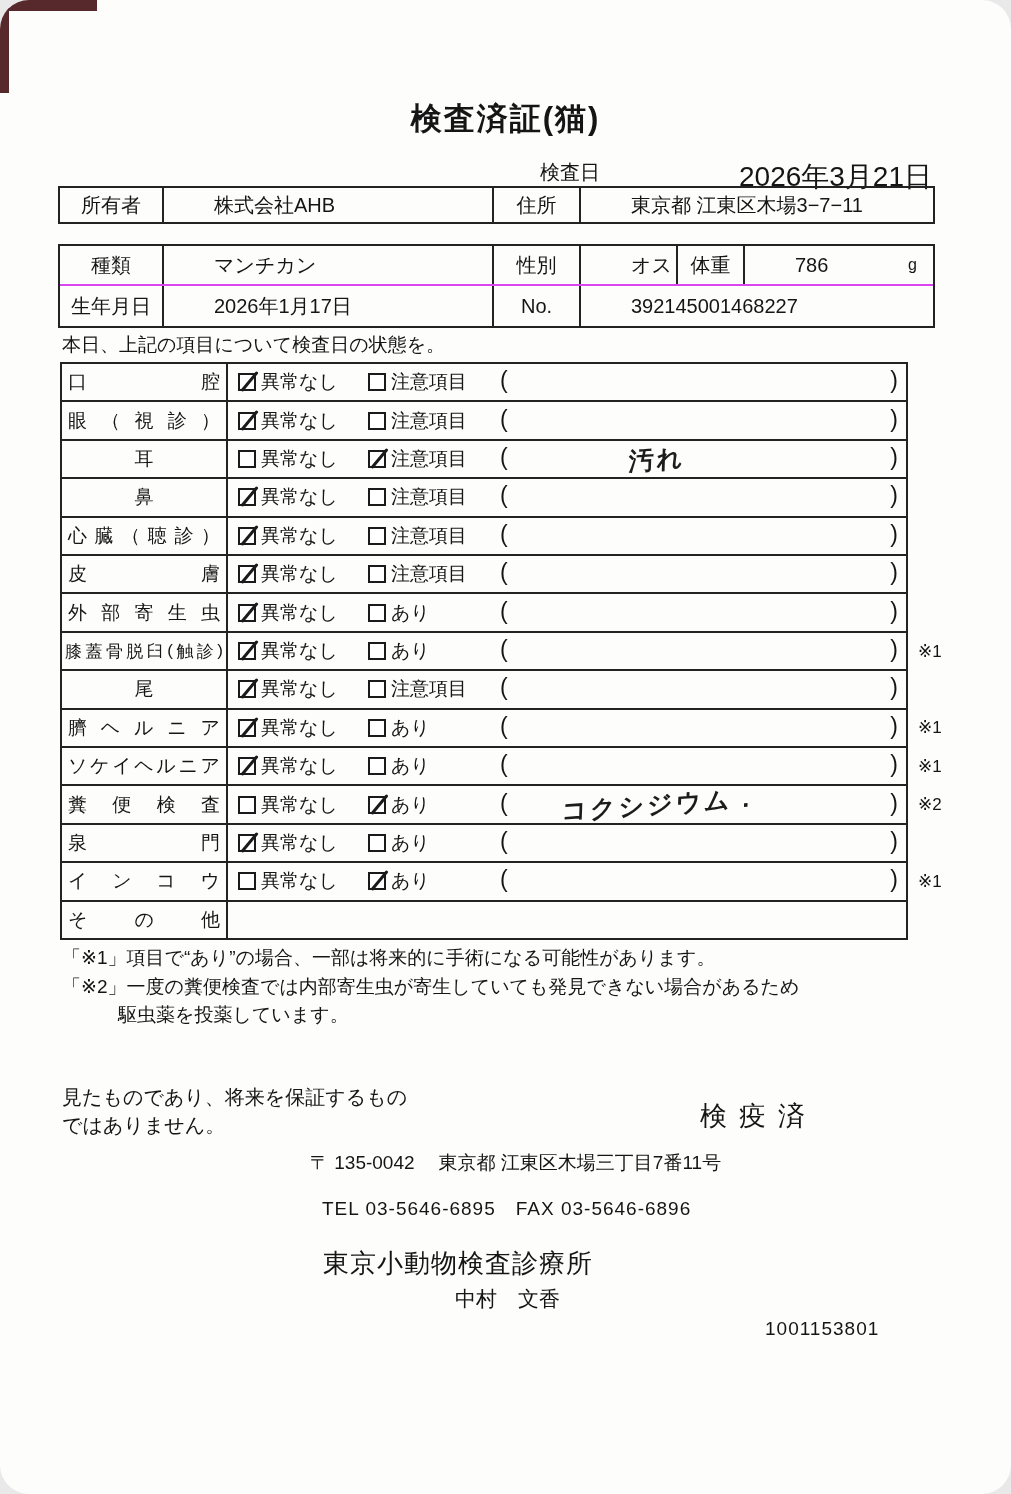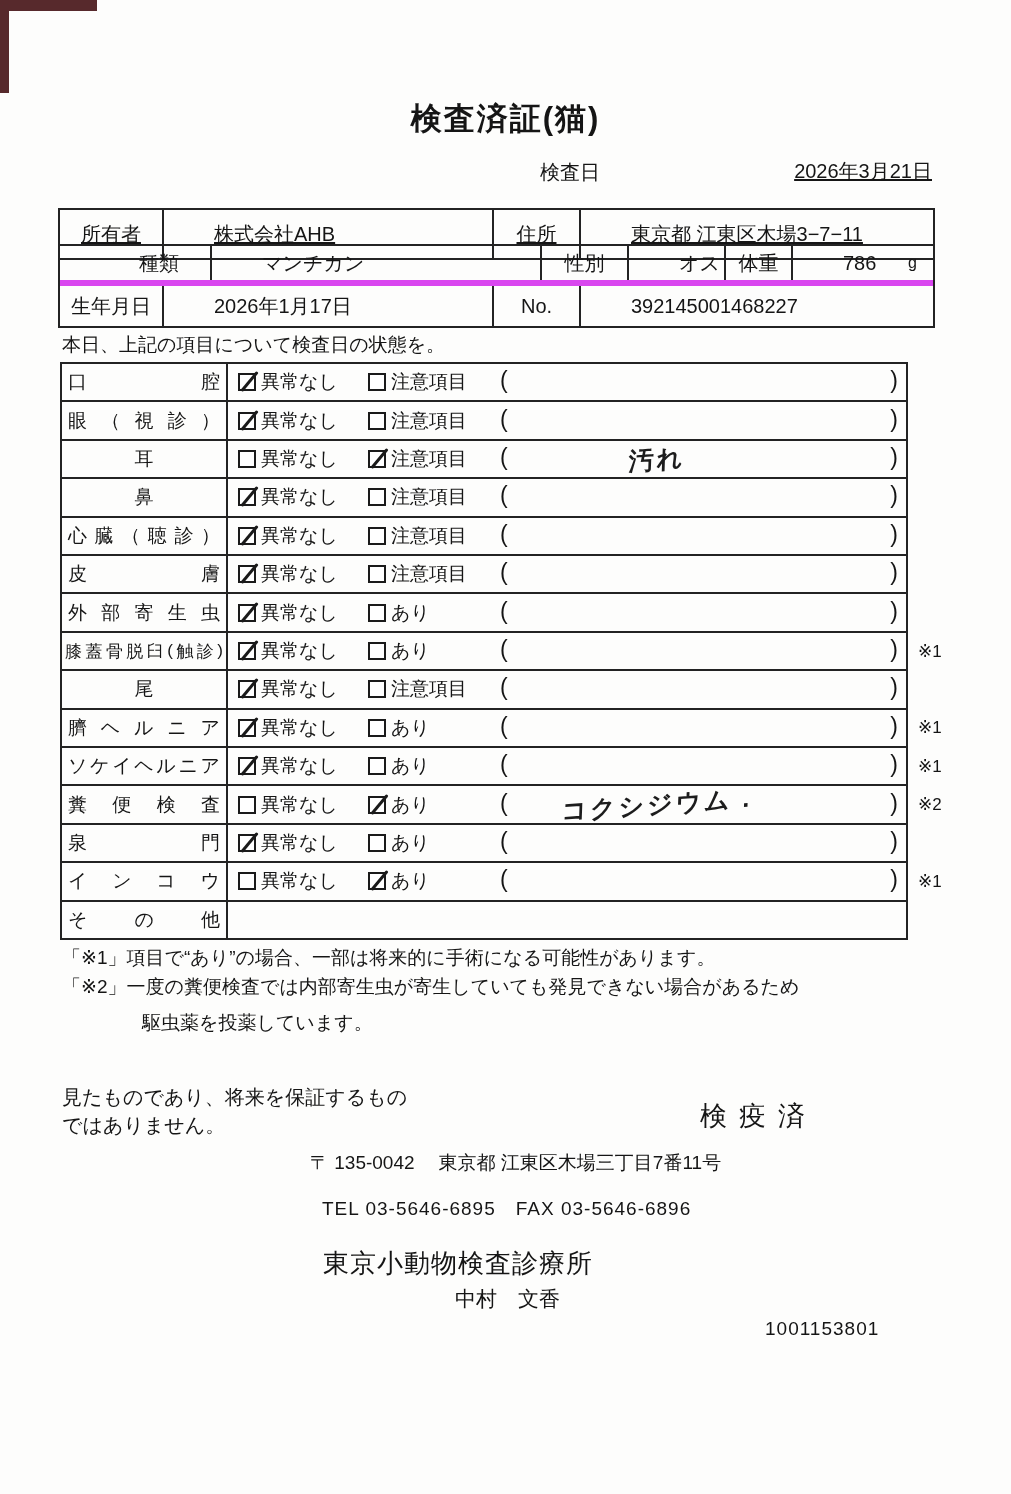--- a/index.html
+++ b/index.html
@@ -1,37 +1,37 @@
 <!DOCTYPE html>
 <html><head>
 <meta charset="utf-8">
 <style>
   html,body{margin:0;padding:0;background:#e9e9e9;}
   .page{position:relative;width:1011px;height:1494px;background:#fdfdfc;overflow:hidden;
-        font-family:"Liberation Sans","DejaVu Sans",sans-serif;color:#151515;}
+        font-family:"Liberation Sans","DejaVu Sans",sans-serif;color:#151515;border-radius:29px;}
   
   .corner-h{position:absolute;top:0;left:0;width:97px;height:11px;background:#57292c;}
   .corner-v{position:absolute;top:0;left:0;width:9px;height:93px;background:#57292c;}
   .title{position:absolute;top:98px;left:0;width:100%;text-align:center;
          font-size:31px;font-weight:600;letter-spacing:2px;}
   .exam-date-label{position:absolute;top:159px;left:540px;font-size:20px;}
-  .exam-date{position:absolute;top:158px;left:660px;width:272px;text-align:right;font-size:20px;text-decoration:underline;}
+  .exam-date{position:absolute;top:158px;left:660px;width:272px;text-align:right;font-size:28px;}
 
   
-  .owner-table{position:absolute;left:58px;top:208px;width:877px;height:52px;
-               border:2px solid #232323;display:grid;grid-template-columns:104px 330px 87px 1fr;box-sizing:border-box;text-decoration:underline;}
+  .owner-table{position:absolute;left:58px;top:186px;width:877px;height:38px;
+               border:2px solid #232323;display:grid;grid-template-columns:104px 330px 87px 1fr;box-sizing:border-box;}
   .owner-table>div{display:flex;align-items:center;font-size:20px;box-sizing:border-box;}
   .cell-head{justify-content:center;border-right:2px solid #232323;}
   .cell-val{padding-left:10px;border-right:2px solid #232323;margin-left:40px;}
   .cell-val.last{border-right:none;}
 
   
   .info-table{position:absolute;left:58px;top:244px;width:877px;height:84px;
               border:2px solid #232323;display:grid;grid-template-rows:1fr 1fr;box-sizing:border-box;}
-  .info-r1{display:grid;grid-template-columns:104px 330px 87px 97px 67px 1fr;border-bottom:6px solid #d946ef;padding-left:48px;}
+  .info-r1{display:grid;grid-template-columns:104px 330px 87px 97px 67px 1fr;border-bottom:2px solid #d946ef;}
   .info-r2{display:grid;grid-template-columns:104px 330px 87px 1fr;}
   .info-table div{box-sizing:border-box;}
   .info-table .c{display:flex;align-items:center;font-size:20px;}
   .weight-cell{justify-content:space-between;padding-right:16px;border-right:none !important;}
   .weight-unit{font-size:16px;margin-left:14px;}
 
   .intro{position:absolute;left:62px;top:332px;font-size:19px;}
 
   
   .checkup-table{position:absolute;left:60px;top:362px;width:848px;height:578px;
@@ -52,21 +52,21 @@
   .paren-open{position:absolute;left:272px;top:50%;transform:translateY(-55%);font-size:23px;font-weight:300;}
   .paren-close{position:absolute;right:8px;top:50%;transform:translateY(-55%);font-size:23px;font-weight:300;}
   .hand{position:absolute;left:290px;right:110px;top:2px;text-align:center;font-size:25px;
         font-weight:600;letter-spacing:3px;transform:rotate(-4deg) skewX(-6deg);color:#1c1c1c;}
   .ref{position:absolute;right:-50px;top:0;height:100%;width:46px;display:flex;align-items:center;
        padding-left:8px;font-size:17px;box-sizing:border-box;}
 
   .fn{position:absolute;left:62px;font-size:19px;}
   .fn1{top:945px;}
   .fn2{top:974px;}
-  .fn2b{top:1002px;left:142px;margin-top:8px;}
+  .fn2b{top:1002px;left:118px;}
 
   .disc{position:absolute;left:62px;font-size:20px;font-weight:500;}
   .d1{top:1056px;} .d2{top:1084px;} .d3{top:1112px;}
 
   .stamp{position:absolute;left:700px;top:1098px;font-size:27px;font-weight:500;letter-spacing:12px;}
   .addr-line{position:absolute;left:310px;top:1150px;font-size:19px;display:flex;gap:24px;}
   .tel-line{position:absolute;left:322px;top:1196px;font-size:19px;letter-spacing:1px;}
   .clinic{position:absolute;left:323px;top:1246px;font-size:26px;font-weight:500;letter-spacing:1px;}
   .vet{position:absolute;left:455px;top:1285px;font-size:21px;}
   .serial{position:absolute;left:765px;top:1318px;font-size:19px;letter-spacing:1px;}

